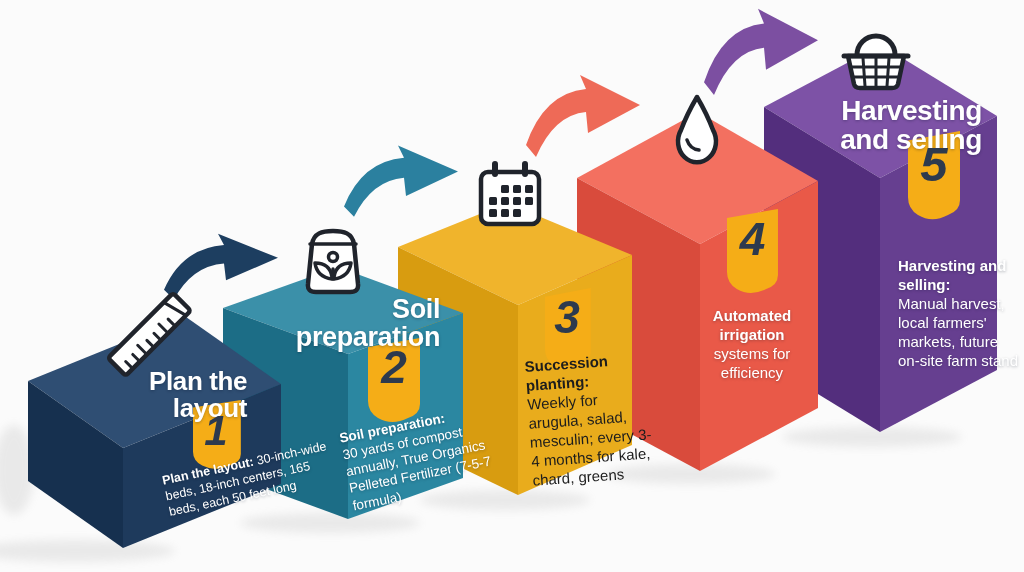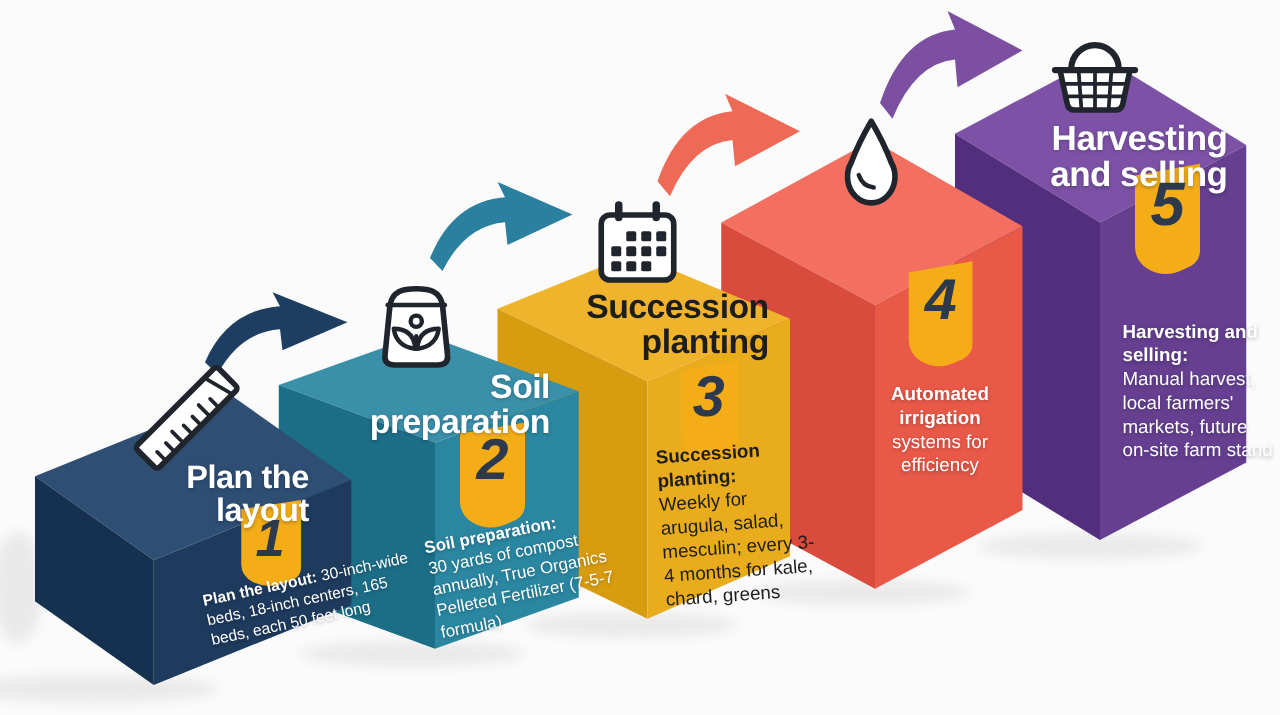--- a/index.html
+++ b/index.html
@@ -138,22 +138,20 @@
       <path d="M3,34 H67" stroke-width="5"></path>
     </g>
   </svg>
 
   <div class="overlay">
 
     <div class="step-title light" style="left:57px;top:368px;width:190px;font-size:26px;">Plan the
 layout</div>
     <div class="step-title light" style="left:250px;top:295px;width:190px;">Soil
 preparation</div>
-    <div class="step-title dark" style="left:425px;top:231px;width:190px;">Succession
-planting</div>
     <div class="step-title light" style="left:792px;top:96px;width:190px;font-size:28px;">Harvesting
 and selling</div>
 
     <div class="badge-num" style="left:193px;top:410px;width:46px;font-size:42px;">1</div>
     <div class="badge-num" style="left:368px;top:344px;width:52px;">2</div>
     <div class="badge-num" style="left:543px;top:294px;width:48px;">3</div>
     <div class="badge-num" style="left:727px;top:216px;width:51px;">4</div>
     <div class="badge-num" style="left:908px;top:140px;width:52px;font-size:49px;">5</div>
 
     <div class="desc light rot" style="left:161px;top:474px;width:168px;font-size:12.5px;transform:rotate(-12deg);">

